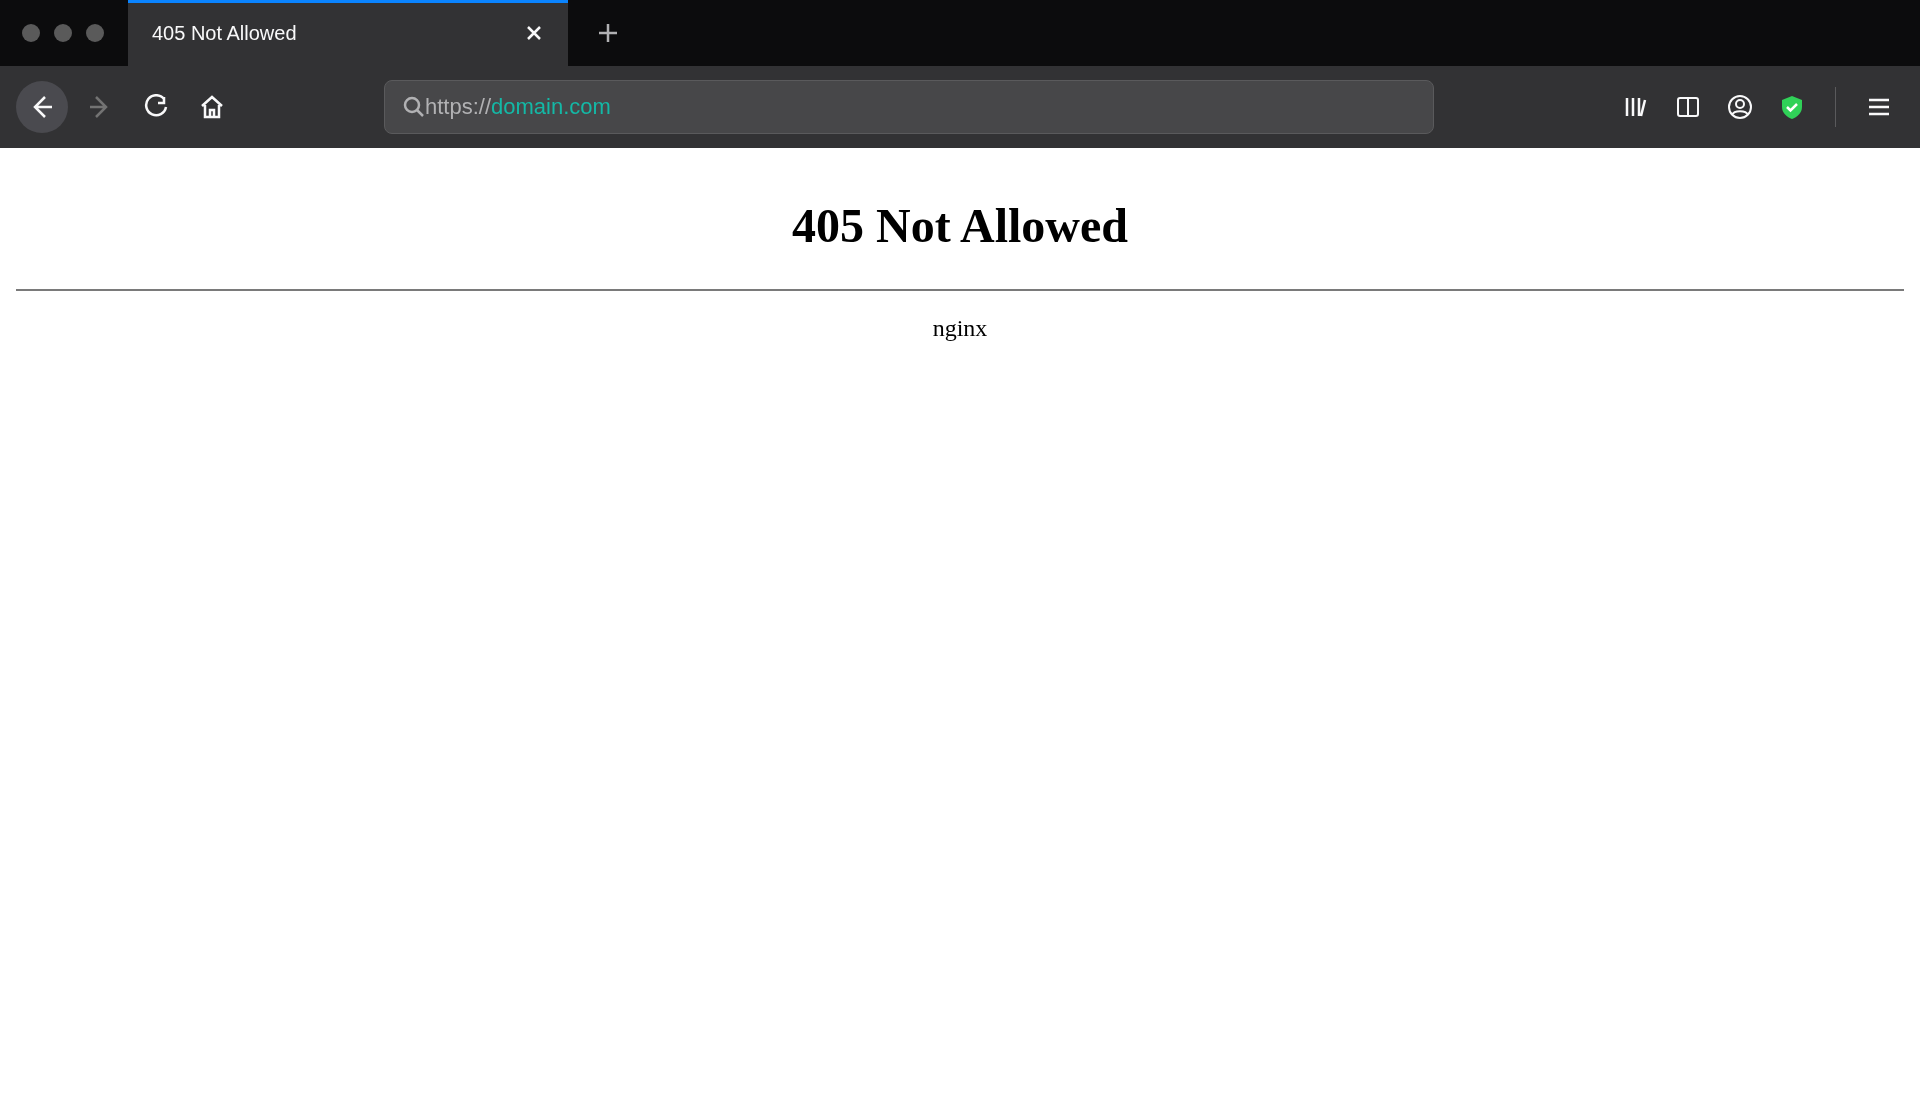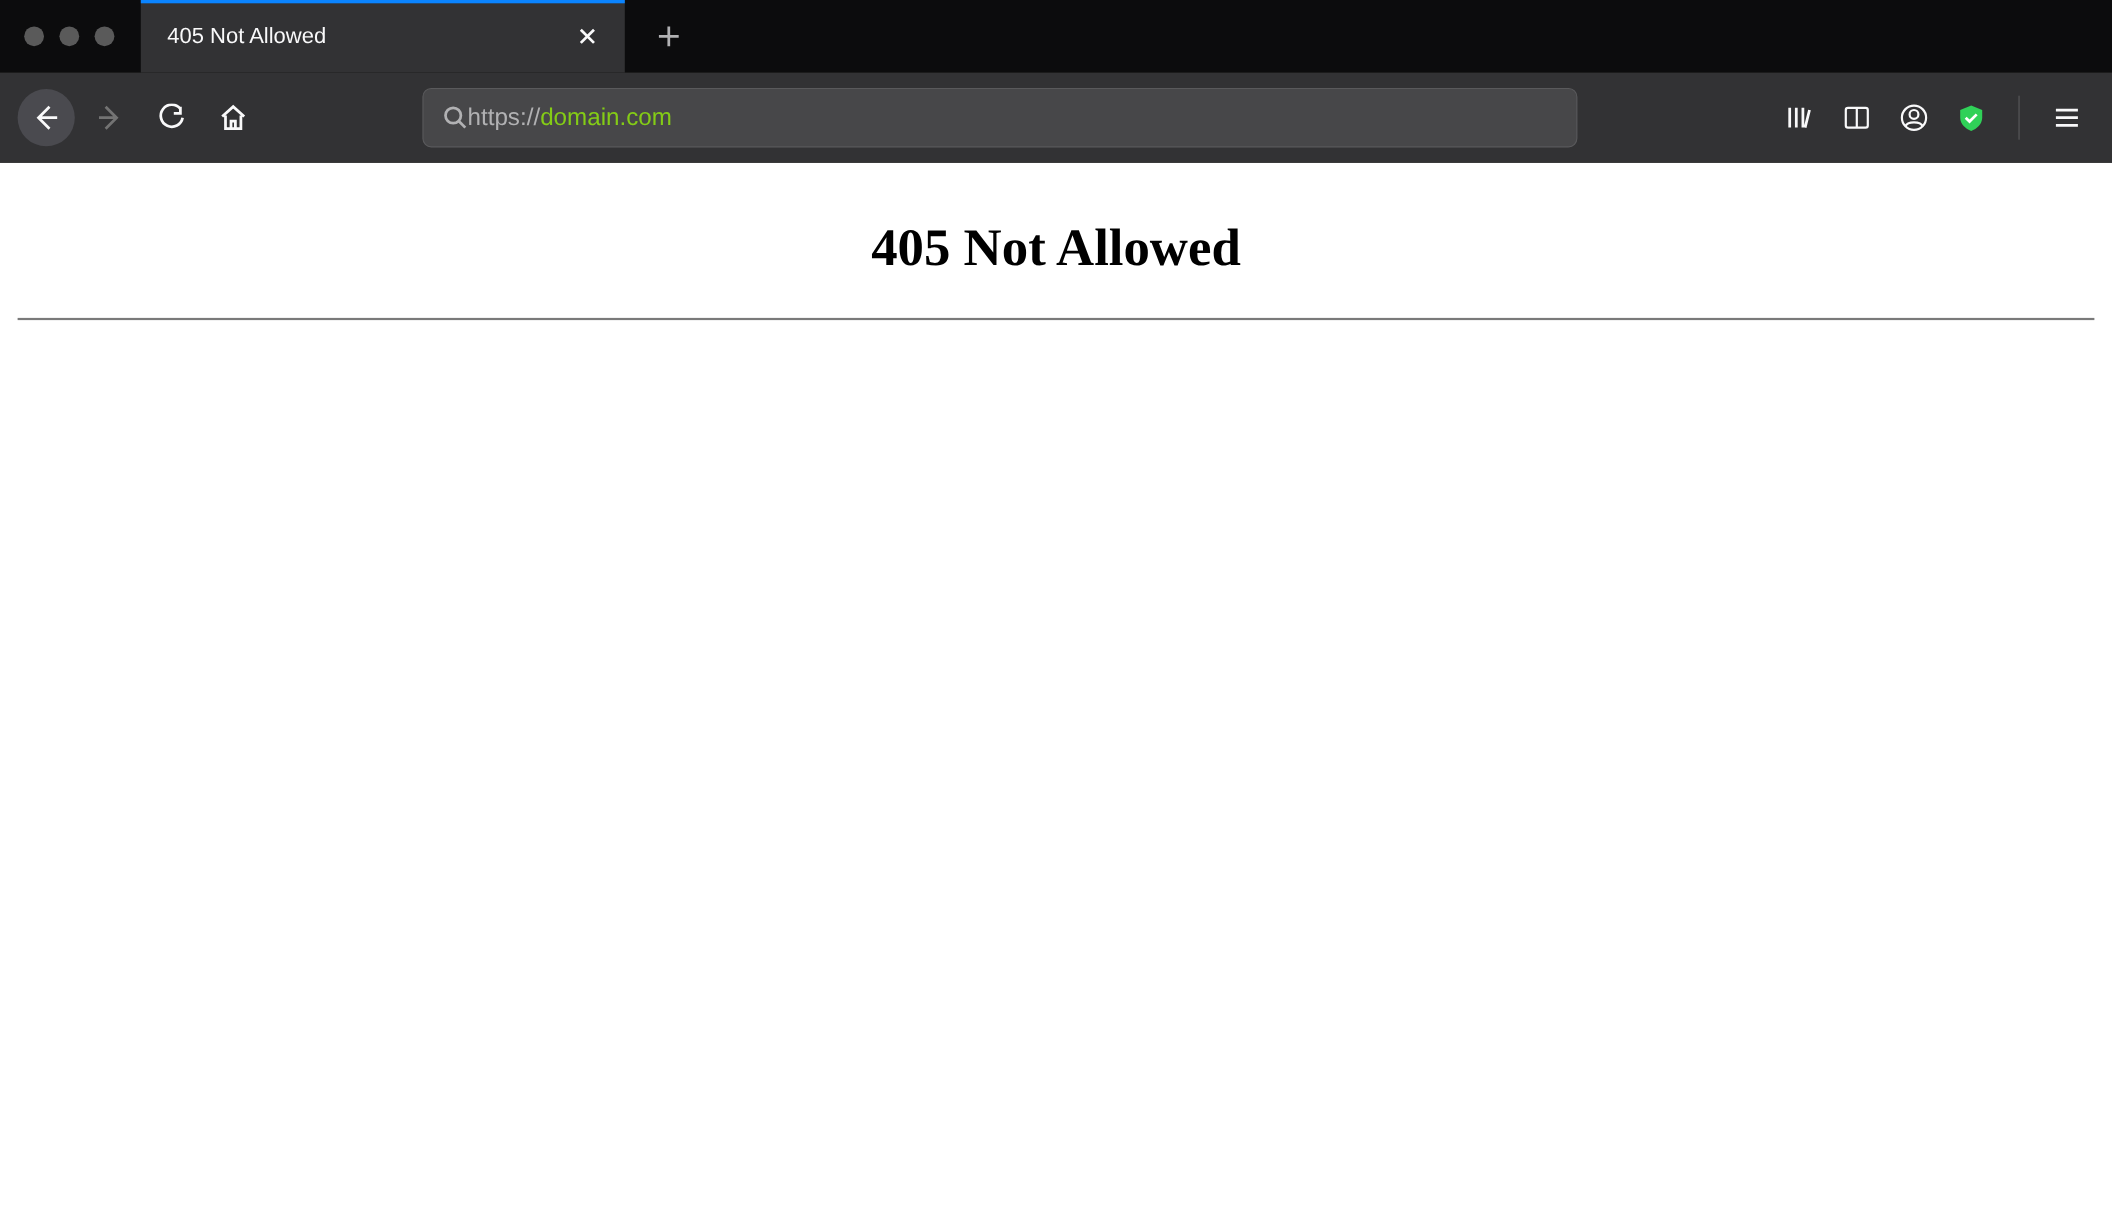--- a/index.html
+++ b/index.html
@@ -109,21 +109,21 @@
       align-items: center;
       padding: 0 18px;
     }
     .address-bar svg { stroke: #b1b1b3; stroke-width: 2.5; fill: none; }
     .url-text {
       font-size: 22px;
       color: #b1b1b3;
       display: flex;
       align-items: baseline;
     }
-    .url-domain { color: #84cc16; text-align: center; }
+    .url-domain { color: #14b8a6; text-align: center; }
     .toolbar-spacer { flex: 1; }
     .toolbar-right {
       display: flex;
       align-items: center;
       gap: 22px;
       padding-right: 10px;
     }
     .toolbar-icon {
       width: 30px;
       height: 30px;
@@ -257,13 +257,14 @@
             <path d="M3 6 H23 M3 13 H23 M3 20 H23" stroke-width="2.5"></path>
           </svg>
       </div>
     </div>
   </div>
 </div>
 
 <div class="content">
   <h1 class="error-title">405 Not Allowed</h1>
   <hr>
+  <div class="server-name">nginx</div>
 </div>
 
 </body></html>

